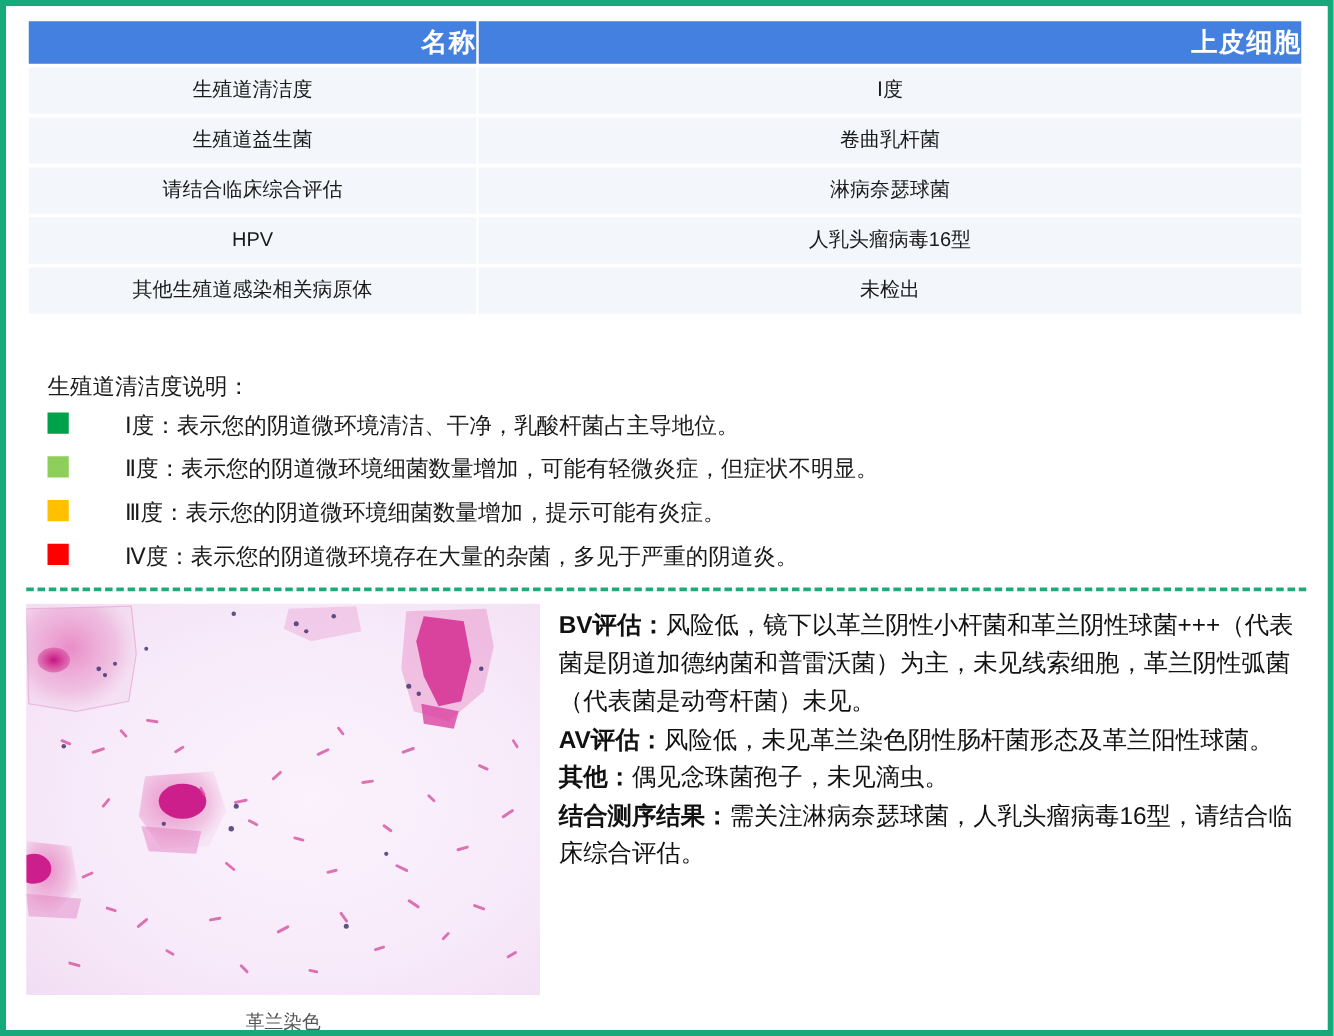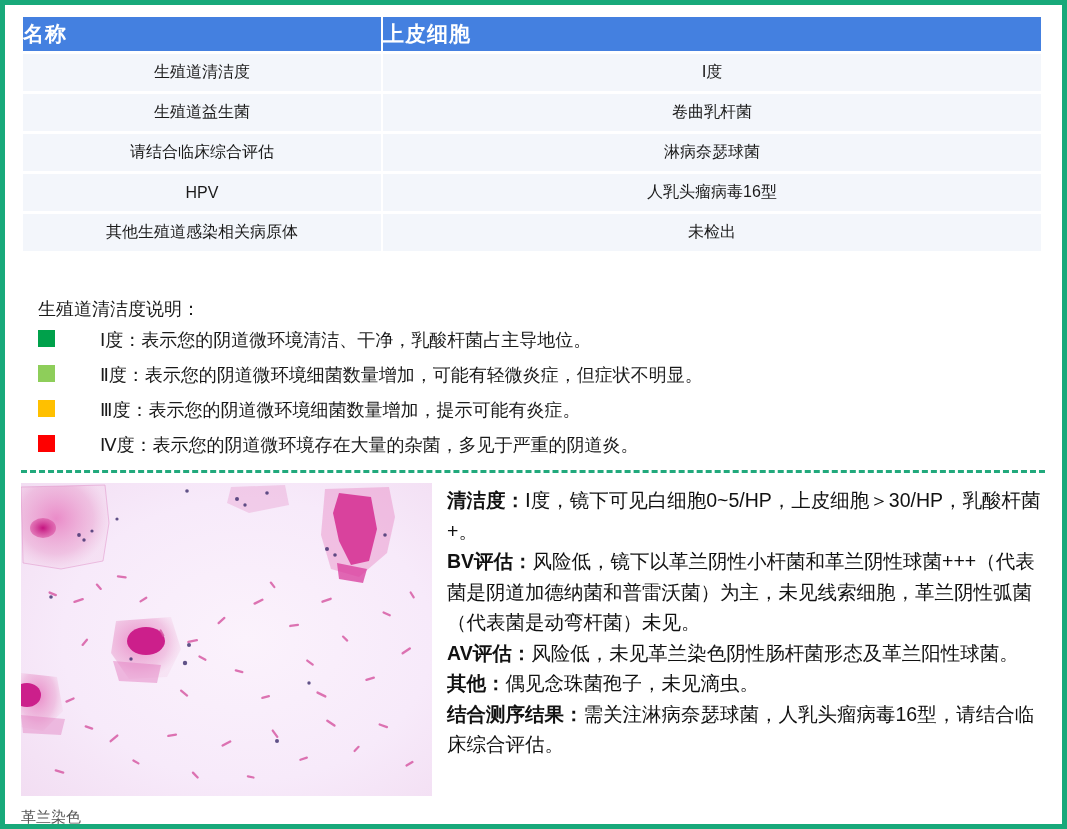--- a/index.html
+++ b/index.html
@@ -36,21 +36,21 @@
     border-collapse: separate;
     border-spacing: 2px 3px;
     table-layout: fixed;
   }
   .result-table th {
     background: #4480e0;
     color: #ffffff;
     font-size: 21px;
     font-weight: bold;
     height: 34px;
-    text-align: left;
+    text-align: right;
     letter-spacing: 1px;
     border: none;
     padding: 0;
   }
   .result-table td {
     background: #f3f6fb;
     color: #1a1a1a;
     font-size: 16px;
     height: 37px;
     text-align: center;
@@ -119,21 +119,21 @@
   }
   .micro-img {
     position: relative;
     width: 411px;
     height: 313px;
     overflow: hidden;
     background: #f6e7f7;
   }
   .micro-img svg { display: block; }
   .micro-caption {
-    text-align: left;
+    text-align: center;
     font-size: 15px;
     color: #555555;
     font-family: Liberation Sans, sans-serif;
     padding-top: 12px;
   }
 
   .report-text {
     flex: 1 1 auto;
     padding-left: 15px;
     padding-top: 2px;
@@ -313,21 +313,20 @@
               <circle cx="256" cy="258" r="2"></circle>
               <circle cx="288" cy="200" r="1.7"></circle>
               <circle cx="96" cy="36" r="1.6"></circle>
             </g>
           </svg>
         </div>
         <div class="micro-caption">革兰染色</div>
       </div>
 
       <div class="report-text" id="report-text">
-          <p class="report-line"><b>清洁度：</b><span>Ⅰ度，镜下可见白细胞0~5/HP，上皮细胞＞30/HP，乳酸杆菌+。</span></p>
           <p class="report-line"><b>BV评估：</b><span>风险低，镜下以革兰阴性小杆菌和革兰阴性球菌+++（代表菌是阴道加德纳菌和普雷沃菌）为主，未见线索细胞，革兰阴性弧菌（代表菌是动弯杆菌）未见。</span></p>
           <p class="report-line"><b>AV评估：</b><span>风险低，未见革兰染色阴性肠杆菌形态及革兰阳性球菌。</span></p>
           <p class="report-line"><b>其他：</b><span>偶见念珠菌孢子，未见滴虫。</span></p>
           <p class="report-line"><b>结合测序结果：</b><span>需关注淋病奈瑟球菌，人乳头瘤病毒16型，请结合临床综合评估。</span></p>
         </div>
     </div>
 
   </div>
 </div>
 

